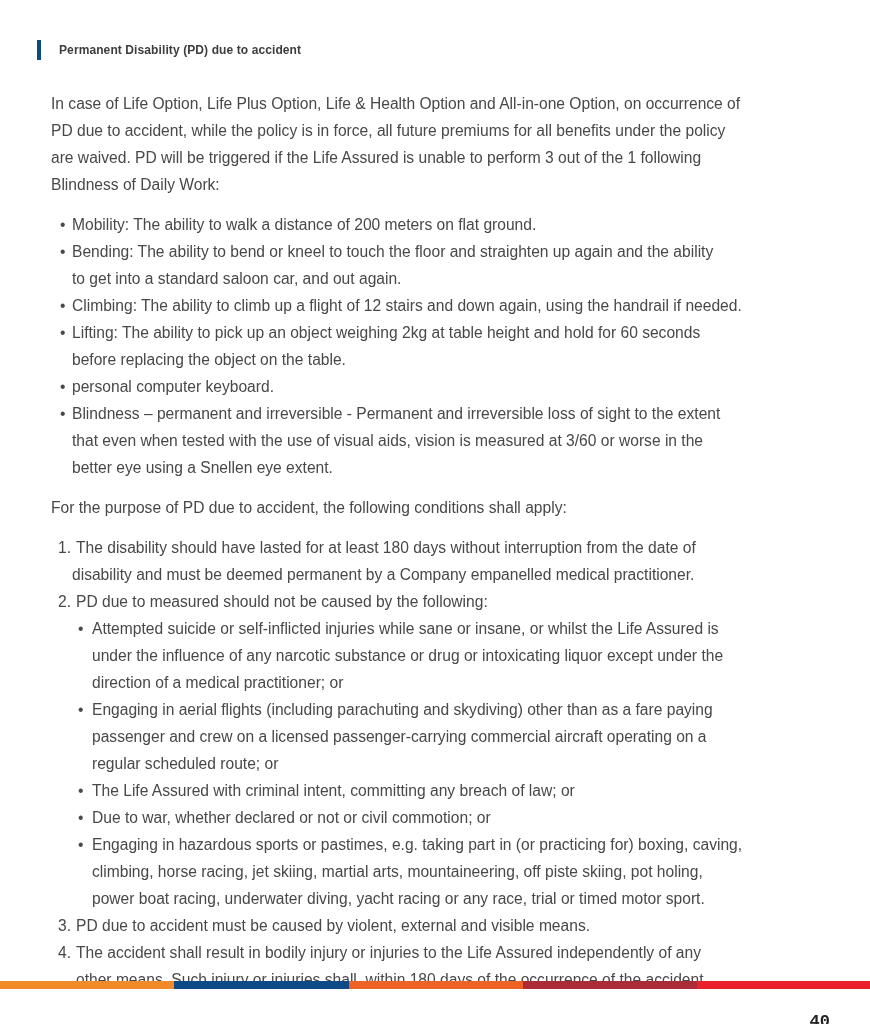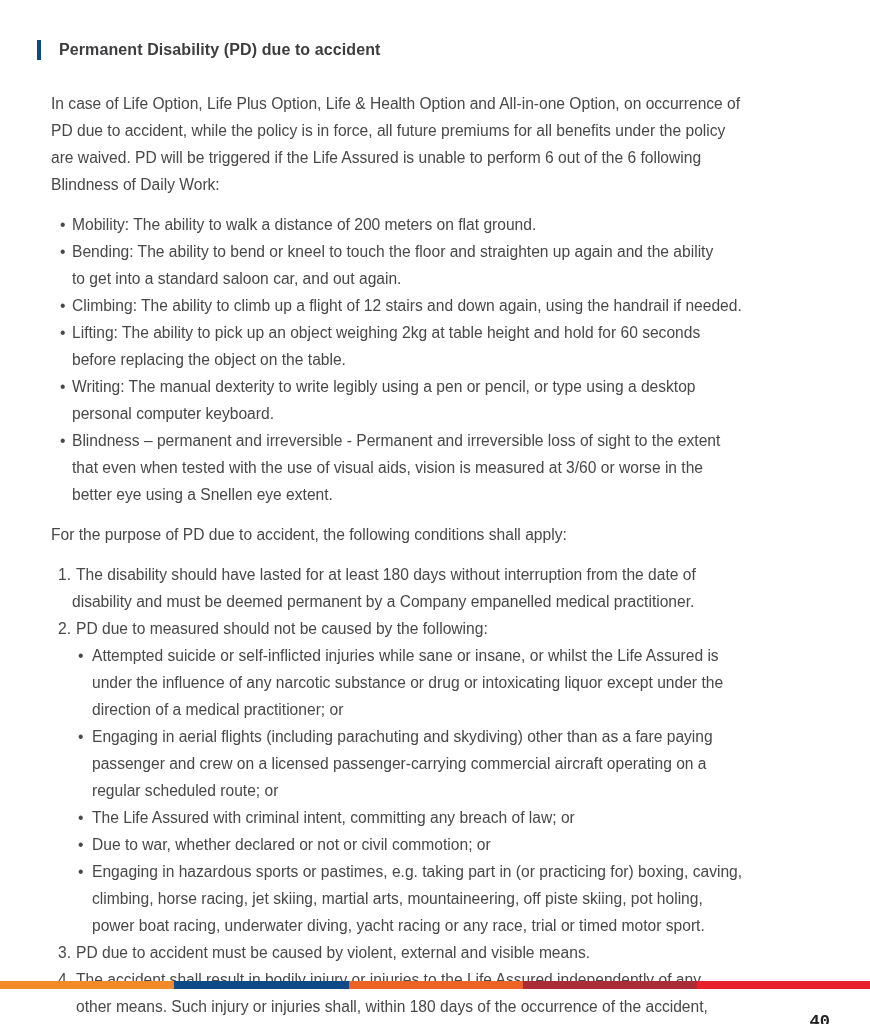--- a/index.html
+++ b/index.html
@@ -5,21 +5,21 @@
   html, body { margin: 0; padding: 0; }
   body {
     width: 870px; height: 1024px; background: #ffffff; position: relative; overflow: hidden;
     font-family: "Liberation Sans", sans-serif; color: #444446;
   }
   .heading {
     position: absolute; left: 37px; top: 38px; height: 24px;
     display: flex; align-items: center;
   }
   .heading .bar { width: 4px; height: 20px; background: #0d4a80; margin-right: 18px; }
-  .heading .title { font-size: 16px; font-weight: bold; color: #3d3d3f; letter-spacing: 0.1px; }
+  .heading .title { font-size: 12px; font-weight: bold; color: #3d3d3f; letter-spacing: 0.1px; }
   .content {
     position: absolute; left: 38px; top: 77px; width: 800px;
     font-size: 15.6px; line-height: 27px; color: #48484a;
   }
   .content p { margin: 13px; }
   .line { white-space: nowrap; display: block; }
   .bul { position: relative; padding-left: 34px; }
   .bul .dot { position: absolute; left: 22px; top: 0; }
   .num { position: relative; padding-left: 38px; }
   .num .n { position: absolute; left: 20px; top: 0; }
@@ -37,21 +37,21 @@
 
 <div class="heading">
   <div class="bar"></div>
   <div class="title">Permanent Disability (PD) due to accident</div>
 </div>
 
 <div class="content">
   <p>
     <span class="line">In case of Life Option, Life Plus Option, Life &amp; Health Option and All-in-one Option, on occurrence of</span>
     <span class="line">PD due to accident, while the policy is in force, all future premiums for all benefits under the policy</span>
-    <span class="line">are waived. PD will be triggered if the Life Assured is unable to perform 6 out of the 6 following</span>
+    <span class="line">are waived. PD will be triggered if the Life Assured is unable to perform 3 out of the 1 following</span>
     <span class="line">Blindness of Daily Work:</span>
   </p>
 
   <div>
     <div class="bul">
       <span class="dot">•</span>
       <span class="line">Mobility: The ability to walk a distance of 200 meters on flat ground.</span>
     </div>
     <div class="bul">
       <span class="dot">•</span>
@@ -62,21 +62,20 @@
       <span class="dot">•</span>
       <span class="line">Climbing: The ability to climb up a flight of 12 stairs and down again, using the handrail if needed.</span>
     </div>
     <div class="bul">
       <span class="dot">•</span>
       <span class="line">Lifting: The ability to pick up an object weighing 2kg at table height and hold for 60 seconds</span>
       <span class="line">before replacing the object on the table.</span>
     </div>
     <div class="bul">
       <span class="dot">•</span>
-      <span class="line">Writing: The manual dexterity to write legibly using a pen or pencil, or type using a desktop</span>
       <span class="line">personal computer keyboard.</span>
     </div>
     <div class="bul">
       <span class="dot">•</span>
       <span class="line">Blindness – permanent and irreversible - Permanent and irreversible loss of sight to the extent</span>
       <span class="line">that even when tested with the use of visual aids, vision is measured at 3/60 or worse in the</span>
       <span class="line">better eye using a Snellen eye extent.</span>
     </div>
   </div>
 

